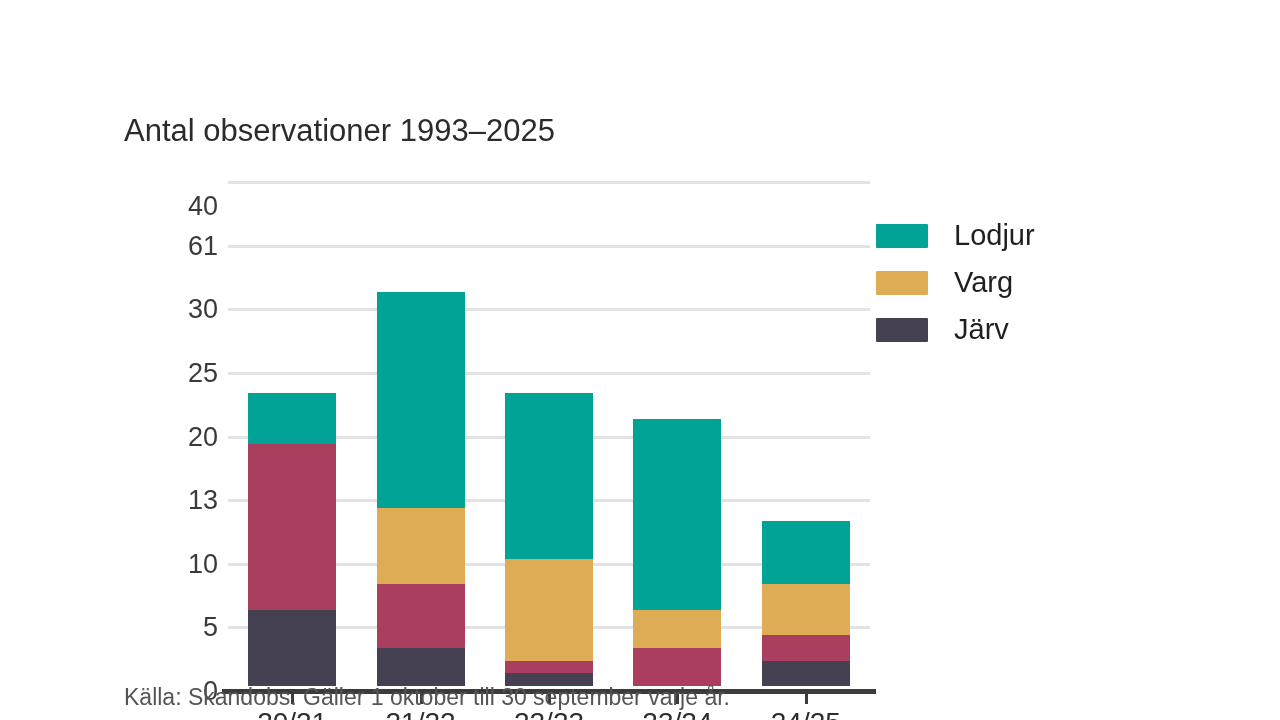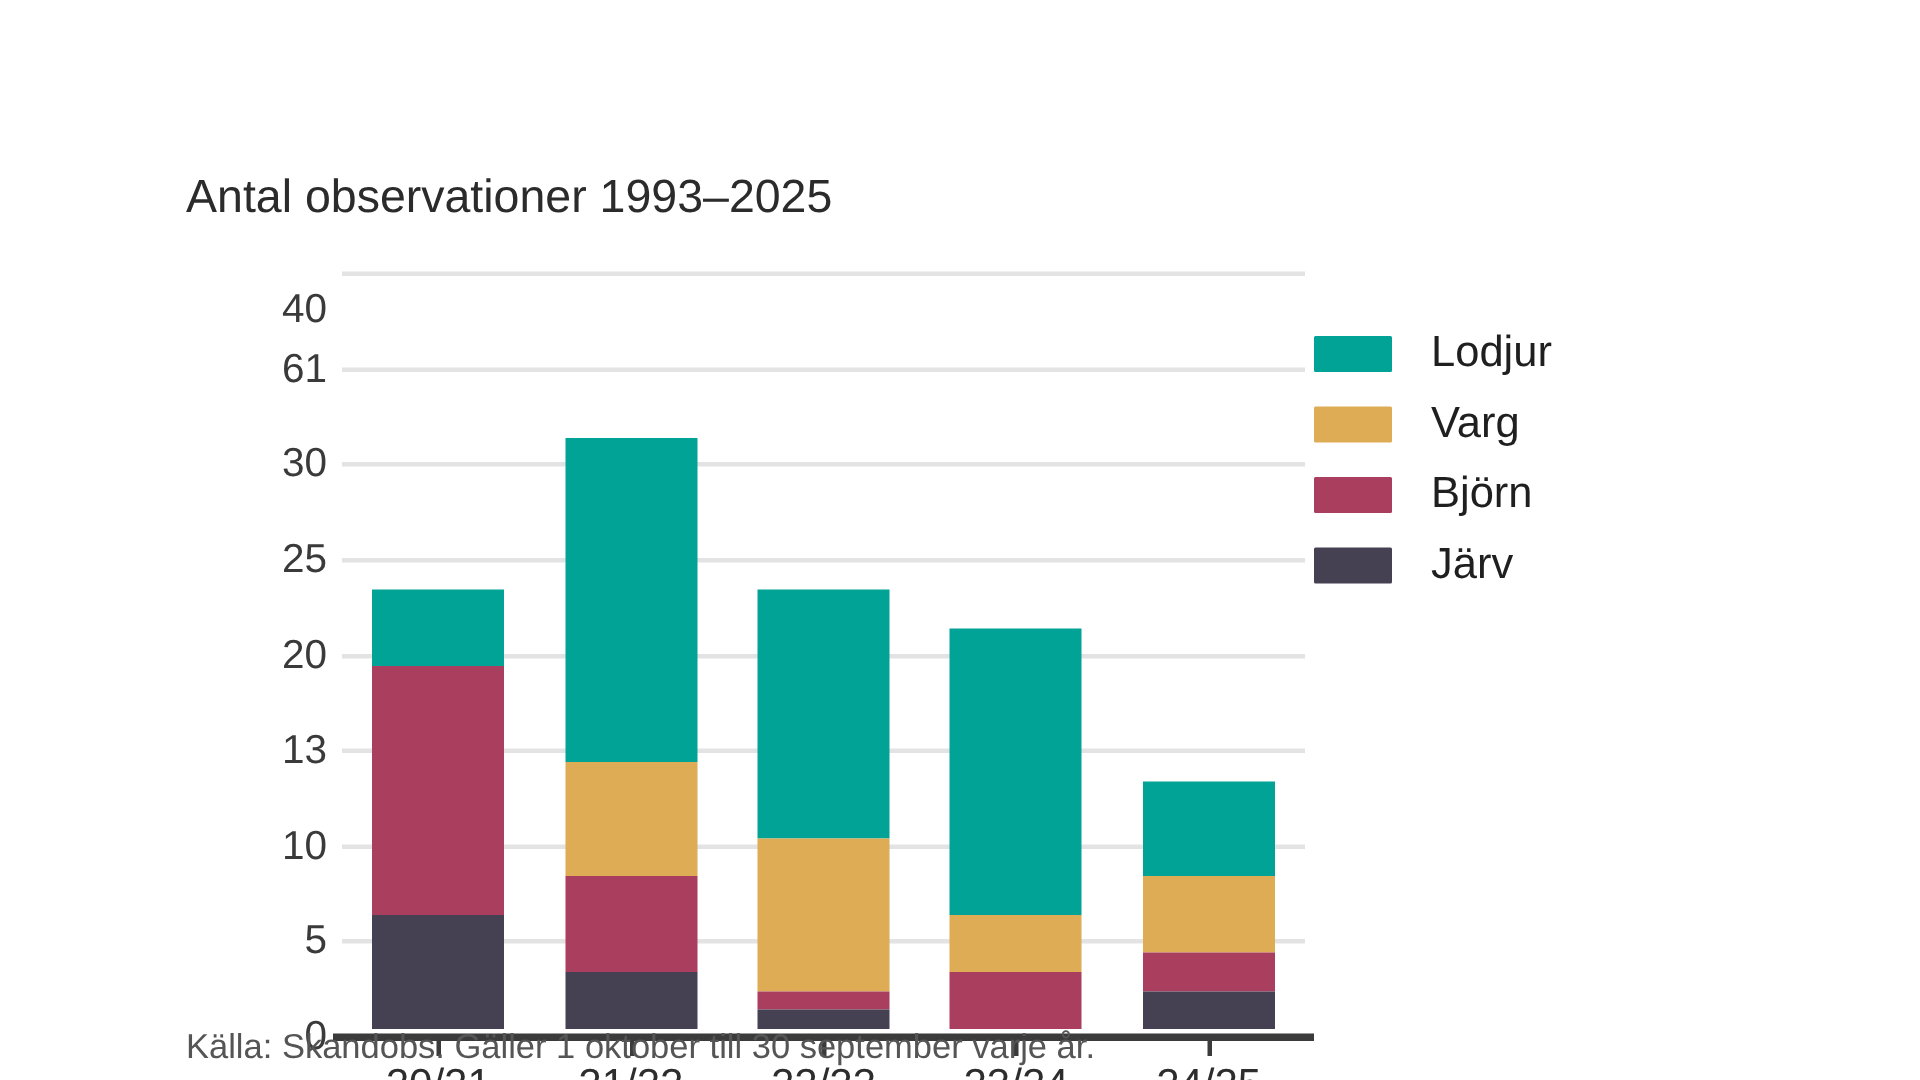--- a/index.html
+++ b/index.html
@@ -148,24 +148,20 @@
   <div class="legend" id="legend">
       <div class="legend-row">
         <span class="swatch" style="background: rgb(0, 163, 150);"></span>
         <span class="legend-label">Lodjur</span>
       </div>
       <div class="legend-row">
         <span class="swatch" style="background: rgb(221, 172, 85);"></span>
         <span class="legend-label">Varg</span>
       </div>
       <div class="legend-row">
-        <span class="swatch" style="background: rgb(169, 62, 95);"></span>
-        <span class="legend-label">Björn</span>
-      </div>
-      <div class="legend-row">
         <span class="swatch" style="background: rgb(69, 65, 82);"></span>
         <span class="legend-label">Järv</span>
       </div>
     </div>
 
   <div class="footer-note">Källa: Skandobs. Gäller 1 oktober till 30 september varje år.</div>
 
 
 </div>
 

